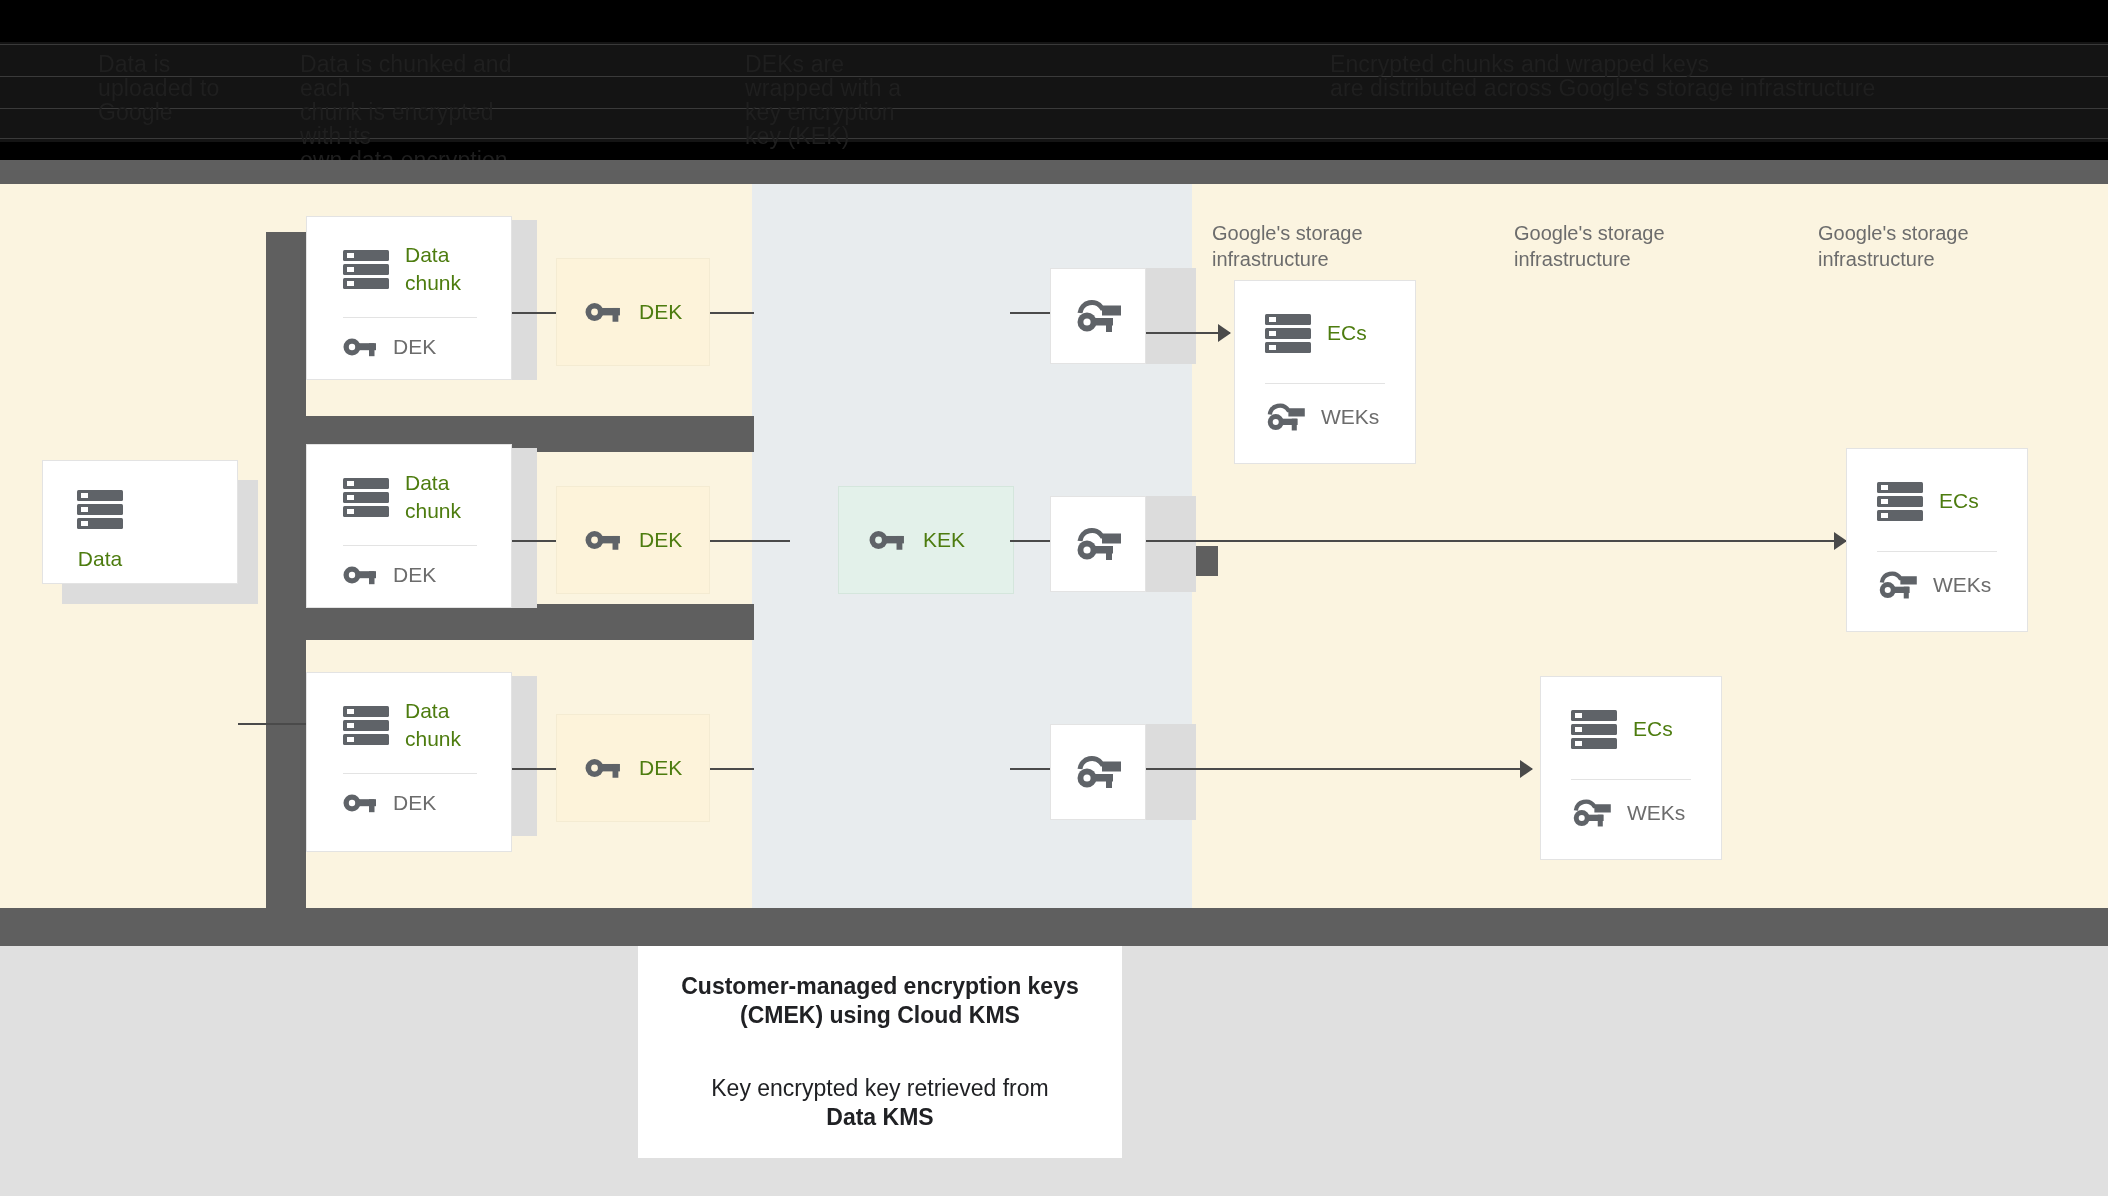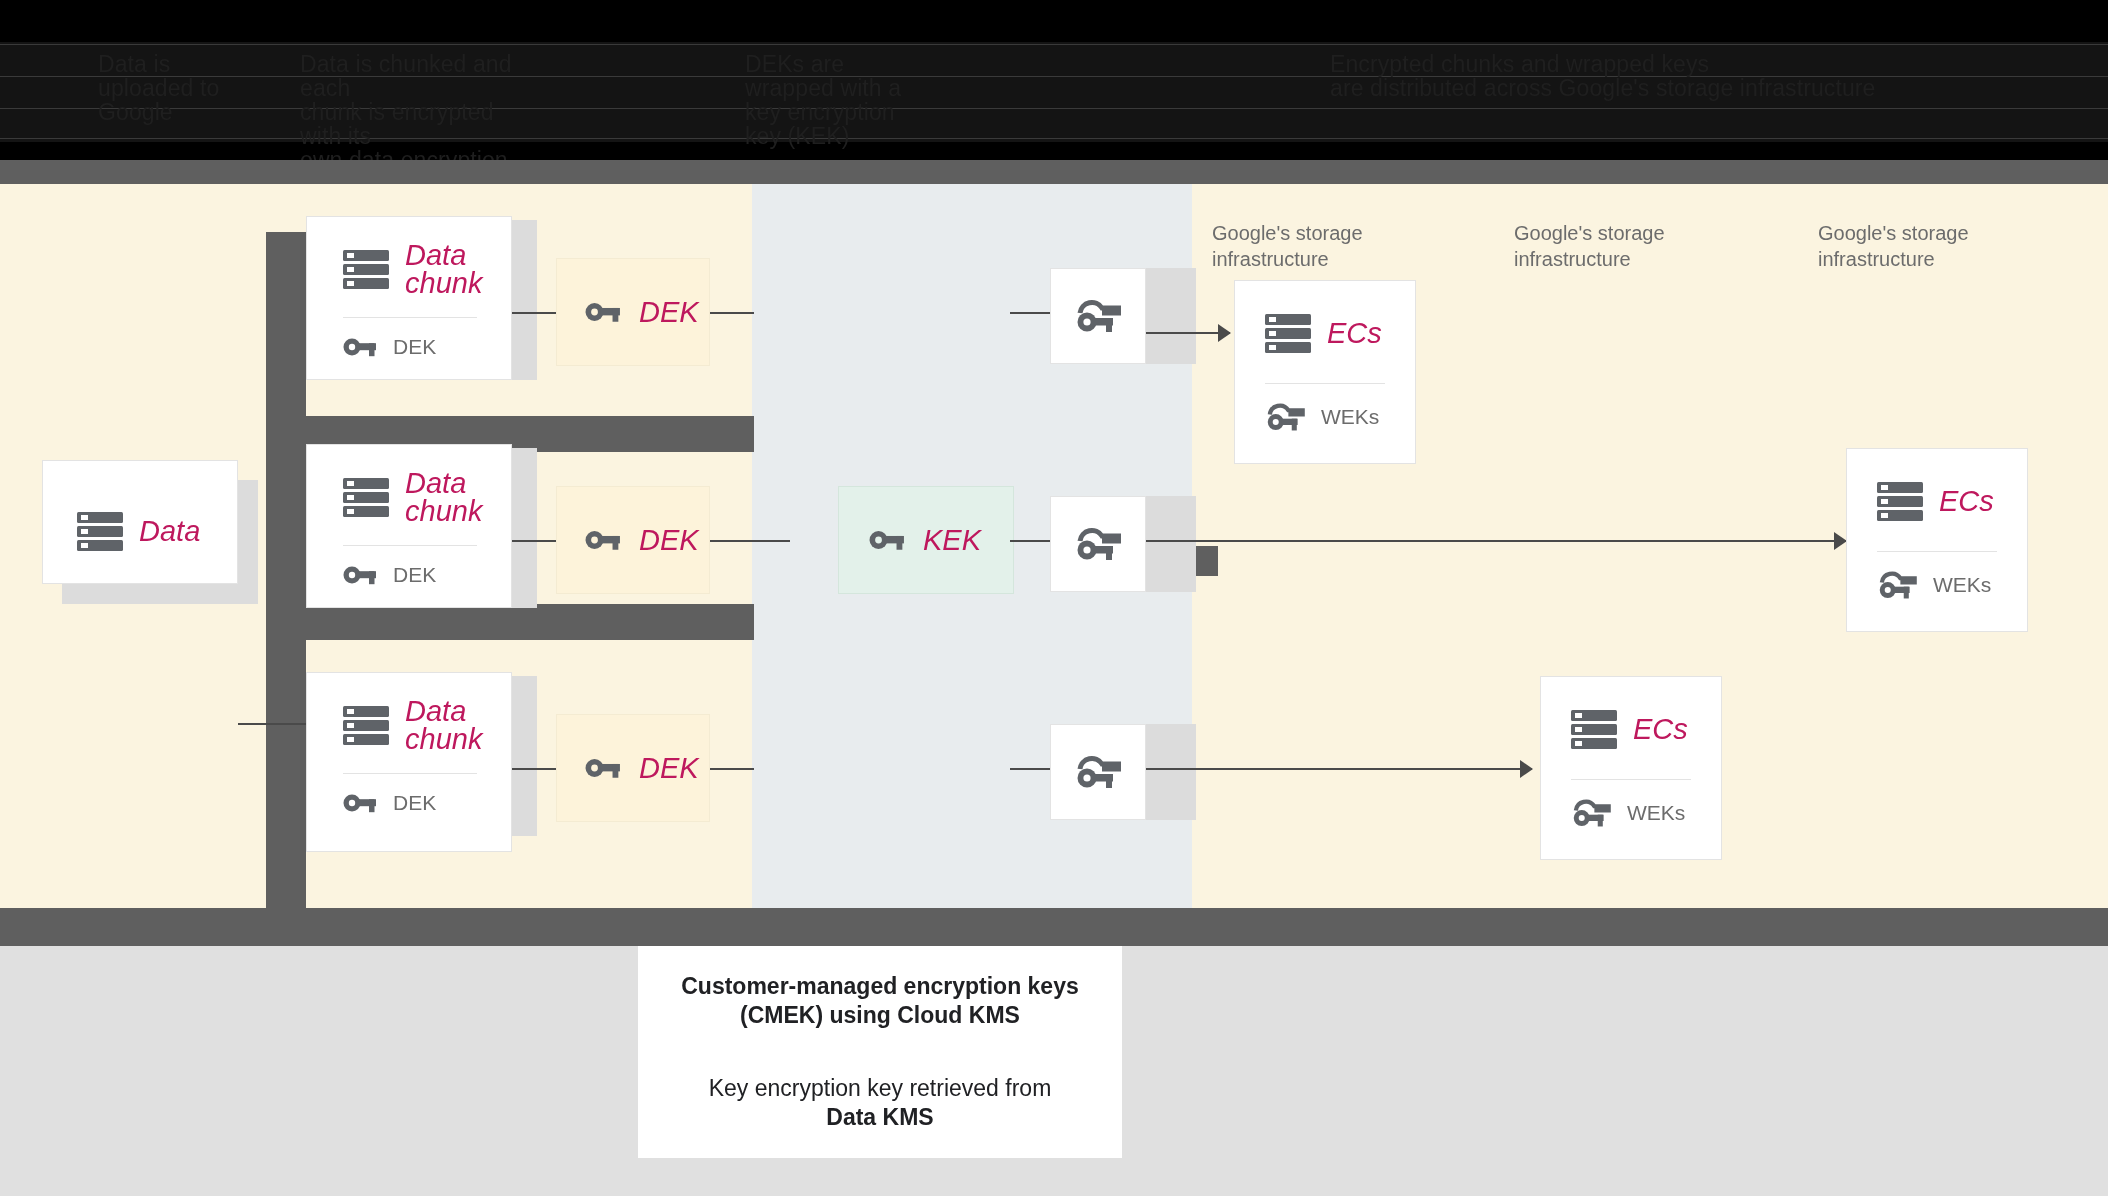--- a/index.html
+++ b/index.html
@@ -50,21 +50,21 @@
   
   .card{
     position:absolute;background:#FFFFFF;border:1px solid #E3E3E3;
     box-sizing:border-box;
   }
   .card-row{
     position:absolute;display:flex;align-items:center;gap:16px;
   }
   .card-divider{position:absolute;height:1px;background:#E3E3E3;}
 
-  .label-dark{color:#be185d;font-size:29px;line-height:28px;font-style:italic;}
+  .label-dark{color:#4d7c0f;font-size:21px;line-height:28px;}
   .label-grey{color:#6c6c6c;font-size:21px;line-height:24px;}
 
   
   .dek-chip{
     position:absolute;background:#FDF3DA;border:1px solid #F4EBD2;
     box-sizing:border-box;display:flex;align-items:center;gap:18px;
     padding-left:28px;
   }
   
   .kek-chip{
@@ -140,21 +140,21 @@
   <div id="band-kms"></div>
 
   <div class="sel" style="left:266px;top:48px;width:40px;height:342px;"></div>
   <div class="sel" style="left:266px;top:232px;width:488px;height:36px;"></div>
   <div class="sel" style="left:266px;top:420px;width:488px;height:36px;"></div>
   <div class="sel" style="left:266px;top:268px;width:40px;height:500px;"></div>
   <div class="sel" style="left:1100px;top:362px;width:118px;height:30px;"></div>
 
   <div class="shadow" style="left:62px;top:296px;width:196px;height:124px;"></div>
   <div class="card" style="left:42px;top:276px;width:196px;height:124px;">
-    <div class="card-row" style="left:34px;top:50px;">
+    <div class="card-row" style="left:34px;top:28px;flex-direction:column;">
       <span>
         <svg class="ic" width="46" height="40" viewBox="0 0 46 40">
           <rect x="0" y="1" width="46" height="11" rx="1.5" fill="#5F6368"></rect>
           <rect x="4" y="4" width="7" height="5" fill="#ffffff"></rect>
           <rect x="0" y="15" width="46" height="11" rx="1.5" fill="#5F6368"></rect>
           <rect x="4" y="18" width="7" height="5" fill="#ffffff"></rect>
           <rect x="0" y="29" width="46" height="11" rx="1.5" fill="#5F6368"></rect>
           <rect x="4" y="32" width="7" height="5" fill="#ffffff"></rect>
         </svg>
       </span>
@@ -455,15 +455,15 @@
   </div>
 
 </div>
 
 <div id="bottom-sel-bar"></div>
 <div id="bottom-area"></div>
 
 <div id="caption-card">
   <div class="cap-strong">Customer-managed encryption keys
 (CMEK) using Cloud KMS</div>
-  <div class="cap-normal"><span>Key encryption key retrieved from
+  <div class="cap-normal"><span>Key encrypted key retrieved from
 </span><b>Data KMS</b></div>
 </div>
 
 </body></html>

